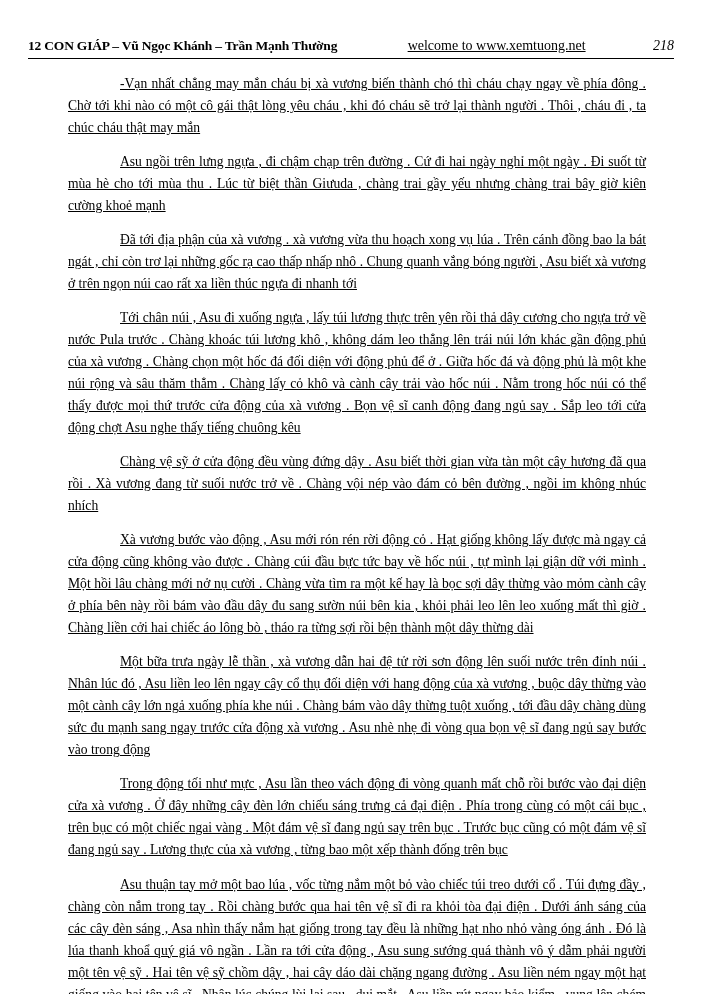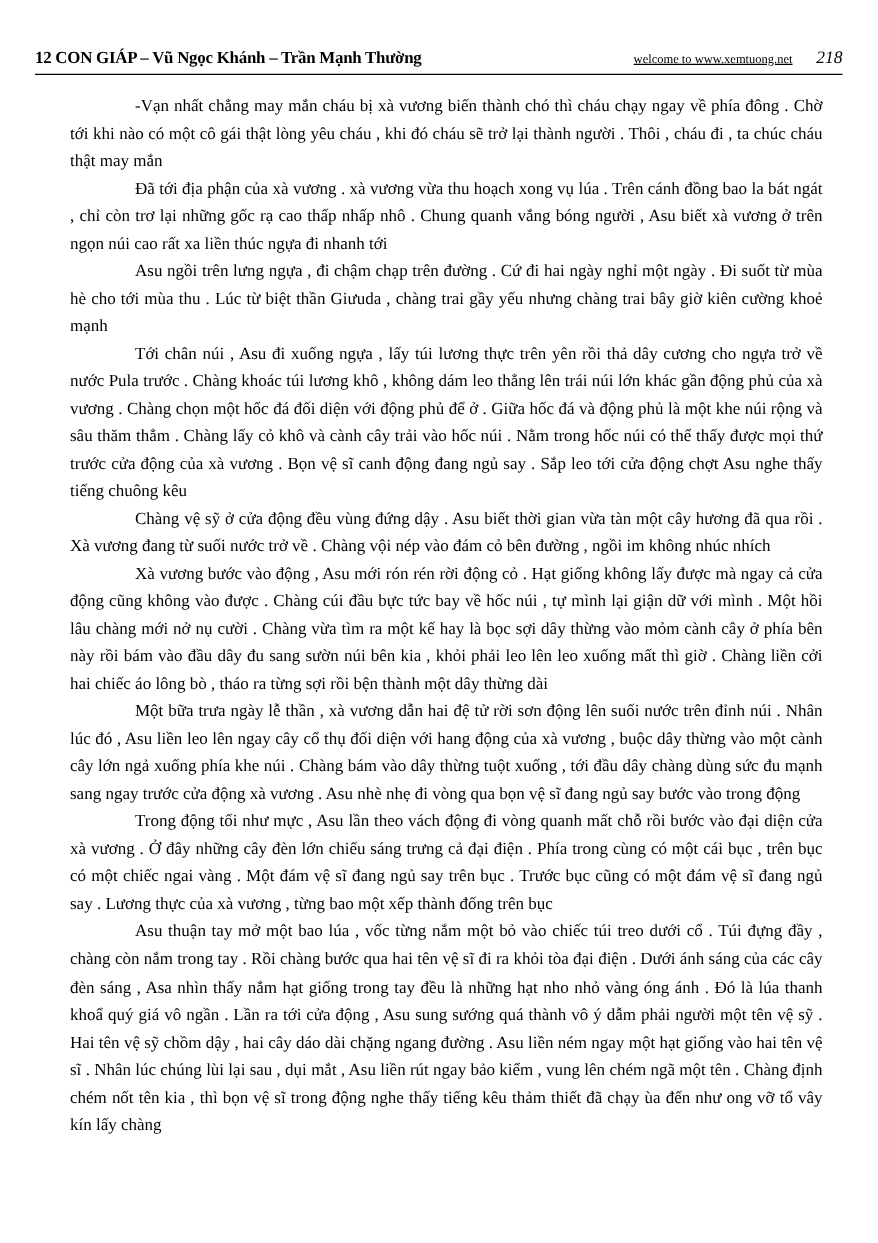--- a/index.html
+++ b/index.html
@@ -29,23 +29,23 @@
     font-size: 13.5px;
     white-space: nowrap;
   }
   .header-title {
     font-weight: bold;
     font-size: 13.5px;
     letter-spacing: -0.2px;
   }
   .header-link {
     flex: 1;
-    text-align: right;
+    text-align: center;
     text-decoration: underline;
-    font-size: 10px;
+    font-size: 14px;
     color: #000;
     padding-left: 22px;
     padding-right: 14px;
   }
   .header-page {
     font-size: 14px;
     min-width: 26px;
     text-align: right;
     font-style: italic;
   }
@@ -56,44 +56,45 @@
   }
   .body-text {
     margin-top: 14px;
     padding-left: 28px;
     padding-right: 16px;
     font-size: 13.6px;
     line-height: 1.62;
     text-align: justify;
   }
   .body-text p {
-    margin: 0;
+    margin: 12px;
     text-indent: 52px;
+    text-decoration: underline;
   }
   .body-text p.dash-indent {
     text-indent: 52px;
   }
 </style>
 </head>
 <body>
 
 <div class="page">
 
   <div class="header">
     <span class="header-title">12 CON GIÁP – Vũ Ngọc Khánh – Trần Mạnh Thường</span>
     <a class="header-link" href="#">welcome to www.xemtuong.net</a>
     <span class="header-page">218</span>
   </div>
 
   <div class="rule"></div>
 
   <div class="body-text">
     <p class="dash-indent">-Vạn nhất chẳng may mắn cháu bị xà vương biến thành chó thì cháu chạy ngay về phía đông . Chờ tới khi nào có một cô gái thật lòng yêu cháu , khi đó cháu sẽ trở lại thành người . Thôi , cháu đi , ta chúc cháu thật may mắn</p>
+    <p>Asu ngồi trên lưng ngựa , đi chậm chạp trên đường . Cứ đi hai ngày nghỉ một ngày . Đi suốt từ mùa hè cho tới mùa thu . Lúc từ biệt thần Giưuda , chàng trai gầy yếu nhưng chàng trai bây giờ kiên cường khoẻ mạnh</p>
     <p>Đã tới địa phận của xà vương . xà vương vừa thu hoạch xong vụ lúa . Trên cánh đồng bao la bát ngát , chỉ còn trơ lại những gốc rạ cao thấp  nhấp nhô . Chung quanh vắng bóng người , Asu biết xà vương ở trên ngọn núi cao rất xa liền thúc ngựa đi nhanh tới</p>
-    <p>Asu ngồi trên lưng ngựa , đi chậm chạp trên đường . Cứ đi hai ngày nghỉ một ngày . Đi suốt từ mùa hè cho tới mùa thu . Lúc từ biệt thần Giưuda , chàng trai gầy yếu nhưng chàng trai bây giờ kiên cường khoẻ mạnh</p>
     <p>Tới chân núi , Asu đi xuống ngựa , lấy túi lương thực trên yên rồi thả dây cương cho ngựa trở về nước Pula trước . Chàng khoác túi lương khô , không dám leo thẳng lên trái núi lớn khác gần động phủ của xà vương . Chàng chọn một hốc đá đối diện với động phủ để ở . Giữa hốc đá và động phủ là một khe núi rộng và sâu thăm thẳm . Chàng lấy cỏ khô và cành cây trải vào hốc núi . Nằm trong hốc núi có thể thấy được mọi thứ trước cửa động của xà vương . Bọn vệ sĩ canh động đang ngủ say . Sắp leo tới cửa động chợt Asu nghe thấy tiếng chuông kêu</p>
     <p>Chàng vệ sỹ ở cửa động đều vùng đứng dậy . Asu biết thời gian vừa tàn một cây hương đã qua rồi . Xà vương đang từ suối nước trở về . Chàng vội nép vào đám cỏ bên đường , ngồi im không nhúc nhích</p>
     <p>Xà vương bước vào động , Asu mới rón rén rời động cỏ . Hạt giống không lấy được mà ngay cả cửa động cũng không vào được . Chàng cúi đầu bực tức bay về hốc núi , tự mình lại giận dữ với mình . Một hồi lâu chàng mới nở nụ cười . Chàng vừa tìm ra một kế hay là bọc sợi dây thừng vào mỏm cành cây ở phía bên này rồi bám vào đầu dây đu sang sườn núi bên kia , khỏi phải leo lên leo xuống mất thì giờ . Chàng liền cởi hai chiếc áo lông bò , tháo ra từng sợi rồi bện thành một dây thừng dài</p>
     <p>Một bữa trưa ngày lễ thần , xà vương dẫn hai đệ tử rời sơn động lên suối nước trên đỉnh núi . Nhân lúc đó , Asu liền leo lên ngay cây cổ thụ đối diện với hang động của xà vương , buộc dây thừng vào một cành cây lớn ngả xuống phía khe núi . Chàng bám vào dây thừng tuột xuống , tới đầu dây chàng dùng sức đu mạnh sang ngay trước cửa động xà vương . Asu nhè nhẹ đi vòng qua bọn vệ sĩ đang ngủ say bước vào trong  động</p>
     <p>Trong động tối như mực , Asu lần theo vách động đi vòng quanh mất chỗ rồi bước vào đại diện cửa xà vương . Ở đây những cây đèn lớn chiếu sáng trưng cả đại điện . Phía trong cùng có một cái bục , trên bục có một chiếc ngai vàng . Một đám vệ sĩ đang ngủ say trên bục . Trước bục cũng có một đám vệ sĩ đang ngủ say . Lương thực của xà vương , từng bao một xếp thành đống trên bục</p>
     <p>Asu  thuận tay mở một bao lúa , vốc từng nắm một bỏ vào chiếc túi treo dưới cổ . Túi đựng đầy , chàng còn nắm trong tay . Rồi chàng bước qua hai tên vệ sĩ đi ra khỏi tòa đại điện . Dưới ánh sáng của các cây đèn sáng , Asa nhìn thấy nắm hạt giống trong tay đều là những hạt nho nhỏ vàng óng ánh . Đó là lúa thanh khoẩ quý giá vô ngần . Lần ra tới cửa động , Asu sung sướng quá thành vô ý dẫm phải người một tên vệ sỹ . Hai tên vệ sỹ chồm dậy , hai cây dáo dài chặng ngang đường . Asu liền ném ngay một hạt giống vào hai tên vệ sĩ . Nhân lúc chúng lùi lại sau , dụi mắt , Asu liền rút ngay bảo kiểm , vung lên chém ngã một tên . Chàng định chém nốt tên kia , thì bọn vệ sĩ trong động nghe thấy tiếng kêu thảm thiết đã chạy ùa đến như ong vỡ tổ vây kín lấy chàng</p>
   </div>
 
 </div>
 

